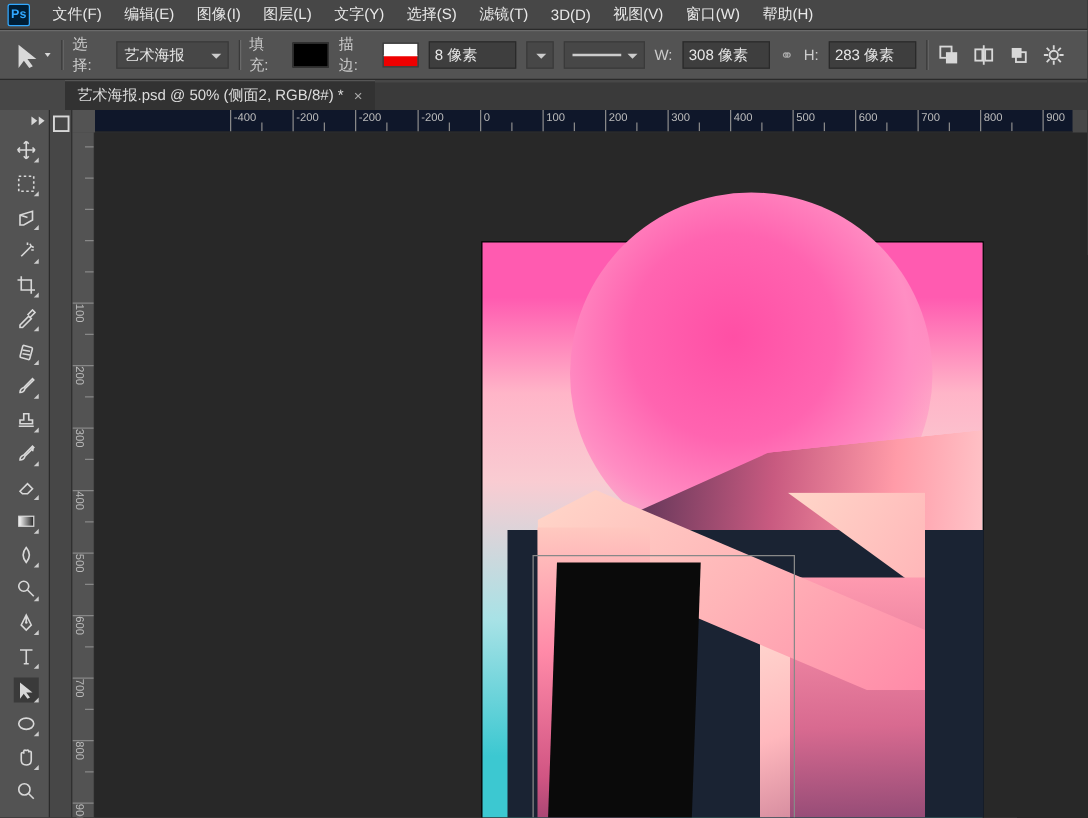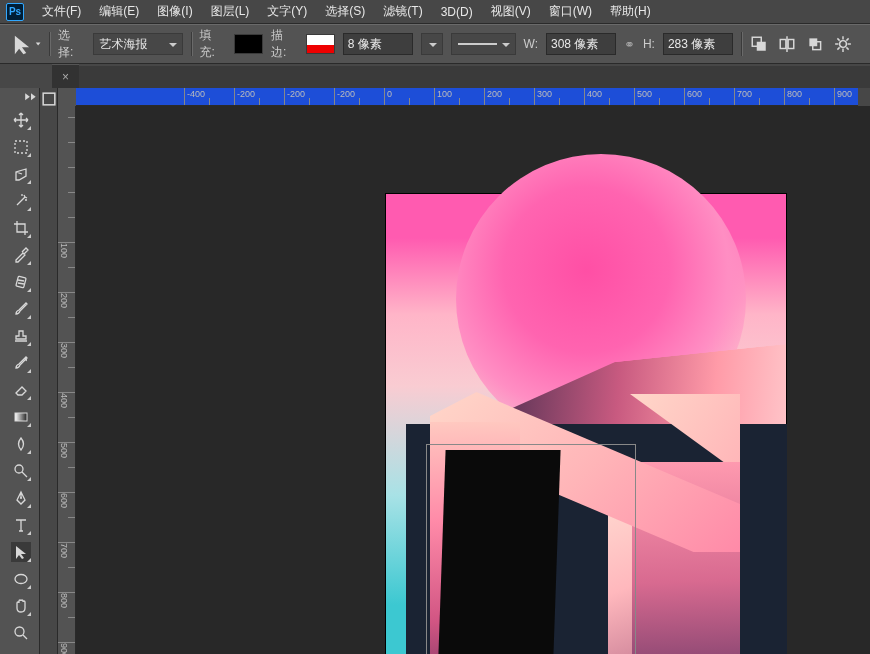--- a/index.html
+++ b/index.html
@@ -86,21 +86,21 @@
 .stool { width:20px; height:20px; margin: 2px 2px 2px 0; display:flex; align-items:center; justify-content:center; position:relative; }
 .stool.active{ background:#3a3a3a; }
 .stool svg { width:16px; height:16px; }
 .corner { position:absolute; right:0px; bottom:0px; width:0; height:0; border-right:4px solid #ccc; border-top:4px solid transparent; }
 .side-inner { padding:4px 0 0 4px; display:flex; flex-direction:column; align-items:center; gap:3px; }
 .side-collapse { width:14px; height:10px; margin-left:18px; margin-bottom:3px; display:flex; align-items:center; justify-content:center; }
 
 
 .hruler {
   position:absolute; left:76px; right:12px; top:88px; height:18px;
-  background:#1d4ed8; border-bottom:1px solid #2a2a2a;
+  background:#0f172a; border-bottom:1px solid #2a2a2a;
   overflow:hidden; font-size:9px; color:#bbb;
 }
 .hruler .tick { position:absolute; top:0; bottom:0; border-left:1px solid #888; }
 .hruler .tick span { position:absolute; left:2px; top:1px; }
 .vruler {
   position:absolute; left:58px; top:106px; width:18px; bottom:0;
   background:#535353; border-right:1px solid #2a2a2a;
   overflow:hidden; font-size:9px; color:#bbb;
 }
 .vruler .tick { position:absolute; left:0; right:0; border-top:1px solid #888; }
@@ -243,20 +243,21 @@
             <line x1="11" y1="5" x2="13" y2="3"></line>
           </g>
         </svg>
       </div>
   </div>
 </div>
 
 <div class="tabrow">
   <div class="tabblank"></div>
   <div class="doctab">
+    <span>艺术海报.psd @ 50% (侧面2, RGB/8#) *</span>
     <span class="close">×</span>
   </div>
   <div class="tabrest"></div>
 </div>
 
 <div class="sidetoolbar">
   <div class="side-inner">
     <div class="side-collapse">
       <svg viewBox="0 0 12 8">
           <path class="icf" d="M1 1 L5 4 L1 7 Z"></path>

